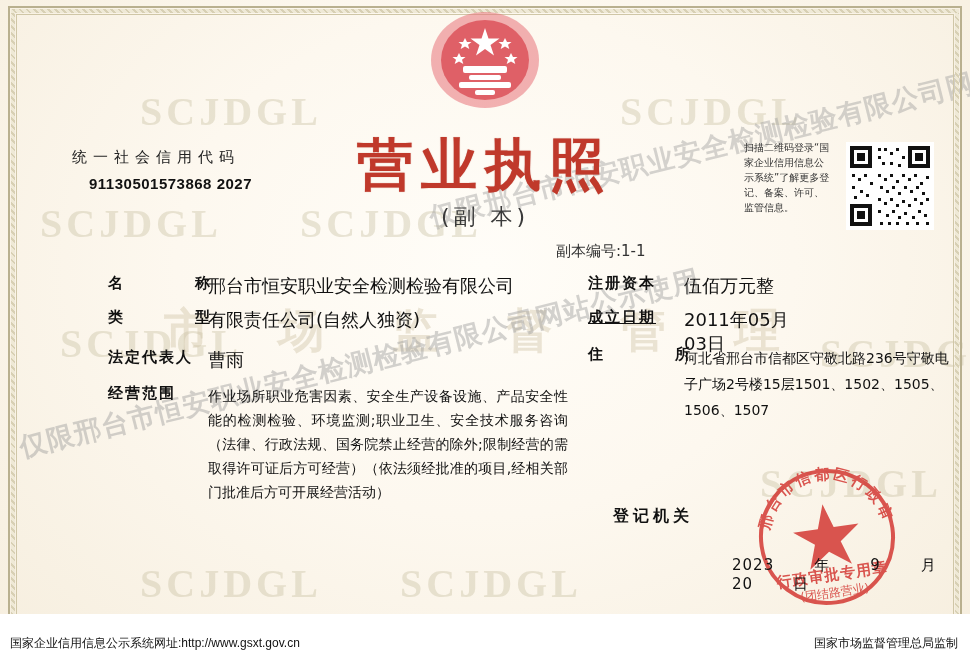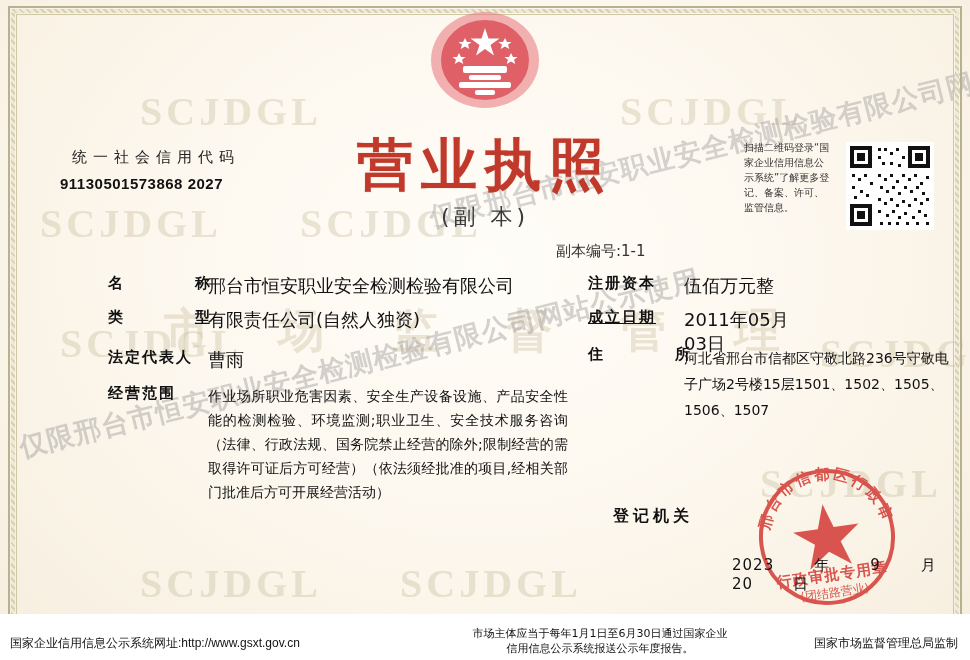--- a/index.html
+++ b/index.html
@@ -106,21 +106,21 @@
     color:#3a3a3a;
   }
 
   
   .code-label{
     position:absolute;left:72px;top:148px;
     font-size:15px;letter-spacing:6px;color:#222;
     font-family:"DejaVu Sans","Liberation Sans",sans-serif;
   }
   .code-value{
-    position:absolute;left:60px;top:175px;
+    position:absolute;left:89px;top:175px;
     font-size:15px;letter-spacing:.5px;color:#111;
     font-family:"Liberation Sans",sans-serif;
     font-weight:bold;
   }
 
   
   .copy-no{
     position:absolute;left:556px;top:210px;
     font-size:15px;color:#333;
     font-family:"DejaVu Sans","Liberation Sans",sans-serif;
@@ -377,17 +377,16 @@
       </g>
     </svg>
   </div>
 
   <div class="dateline">
     <span>2023</span><span>年</span><span>9</span><span>月</span><span>20</span><span>日</span>
   </div>
 
   <div class="bottom">
     <div class="bottom-left">国家企业信用信息公示系统网址:http://www.gsxt.gov.cn</div>
-    <div class="bottom-center">市场主体应当于每年1月1日至6月30日通过国家企业信用信息公示系统报送公示年度报告。</div>
     <div class="bottom-right">国家市场监督管理总局监制</div>
   </div>
 
 </div>
 
 </body></html>

